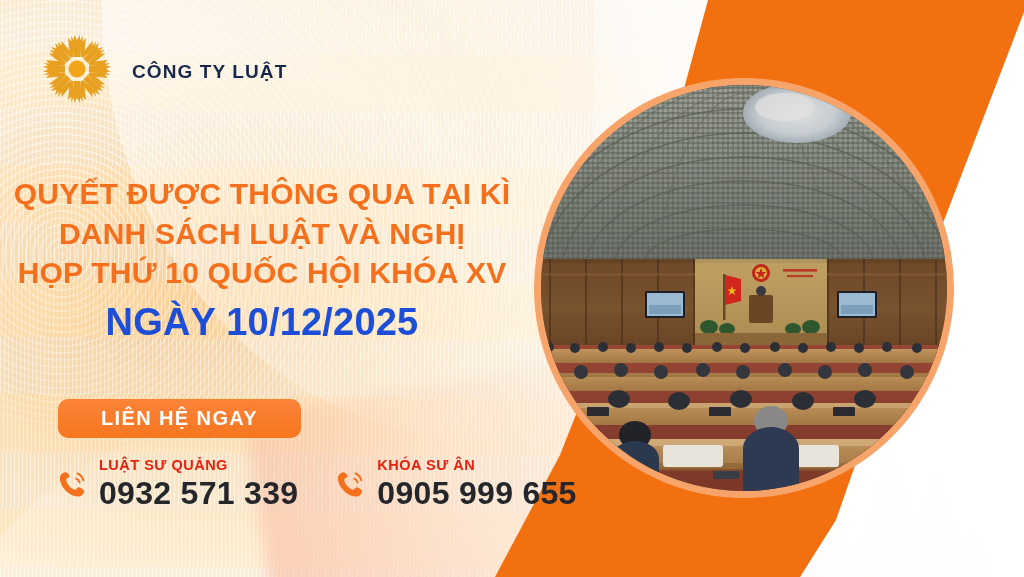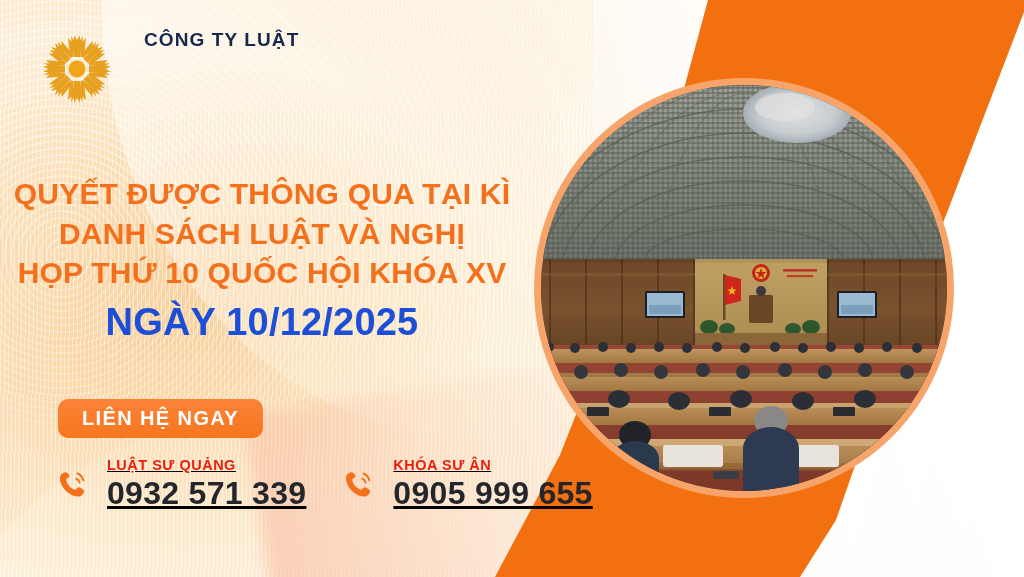--- a/index.html
+++ b/index.html
@@ -83,21 +83,21 @@
     border-radius:50%;overflow:hidden;
     background:#6d5a47;
   }
   .photo-inner{position:absolute;inset:0;overflow:hidden;}
 
   
   .hall-svg{position:absolute;left:-14px;top:-8px;width:434px;height:424px;}
 
   
   .logo-wrap{
-    position:absolute;left:34px;top:26px;display:flex;gap:24px;
+    position:absolute;left:34px;top:26px;display:flex;align-items:center;gap:12px;
   }
   .logo-mark{width:86px;height:86px;position:relative;flex:none;}
   .logo-text{display:flex;flex-direction:column;line-height:1;padding-top:4px;}
   .logo-l1{
     font-size:19px;font-weight:700;letter-spacing:1.1px;color:#16294d;
     font-family:"Liberation Sans", sans-serif;
   }
   .logo-l2{
     font-size:25px;font-weight:700;letter-spacing:.4px;color:#16294d;
     margin-top:5px;margin-left:19px;
@@ -115,33 +115,33 @@
   }
   .hl-date{
     font-size:38px;font-weight:700;color:#1d4ed8;letter-spacing:.2px;
     line-height:1.32;margin:4px 0 0 0;
     font-family:"Liberation Sans", sans-serif;
   }
 
   
   .cta{
     position:absolute;left:58px;top:399px;
-    width:205px;height:39px;border-radius:10px;
+    width:243px;height:39px;border-radius:10px;
     background:linear-gradient(180deg,#fb8338 0%,#f7761f 100%);
     color:#ffffff;border:none;cursor:pointer;
     font-size:20px;font-weight:600;letter-spacing:1.4px;
     font-family:"Liberation Sans", sans-serif;
     display:flex;align-items:center;justify-content:center;
   }
 
   
   .contacts{
     position:absolute;left:56px;top:458px;display:flex;gap:36px;align-items:flex-start;
   }
-  .contact{display:flex;gap:17px;align-items:center;text-decoration:underline;}
+  .contact{display:flex;gap:9px;align-items:center;}
   .phone-icon{width:34px;height:34px;flex:none;margin-top:3px;}
   .contact-txt{display:flex;flex-direction:column;line-height:1;}
   .contact-name{
     font-size:14.5px;font-weight:700;color:#e8200f;letter-spacing:.5px;
     font-family:"Liberation Sans", sans-serif;
   }
   .contact-num{
     font-size:32px;font-weight:700;color:#24262b;letter-spacing:.3px;margin-top:4px;
     font-family:"Liberation Sans", sans-serif;
   }

